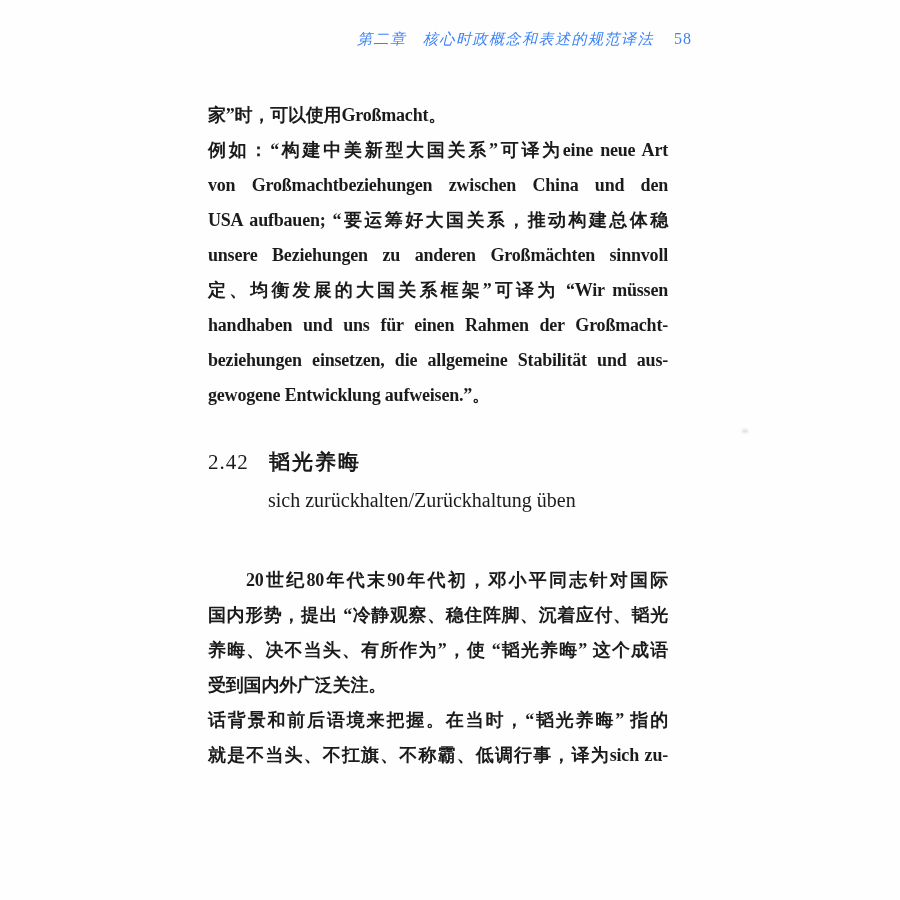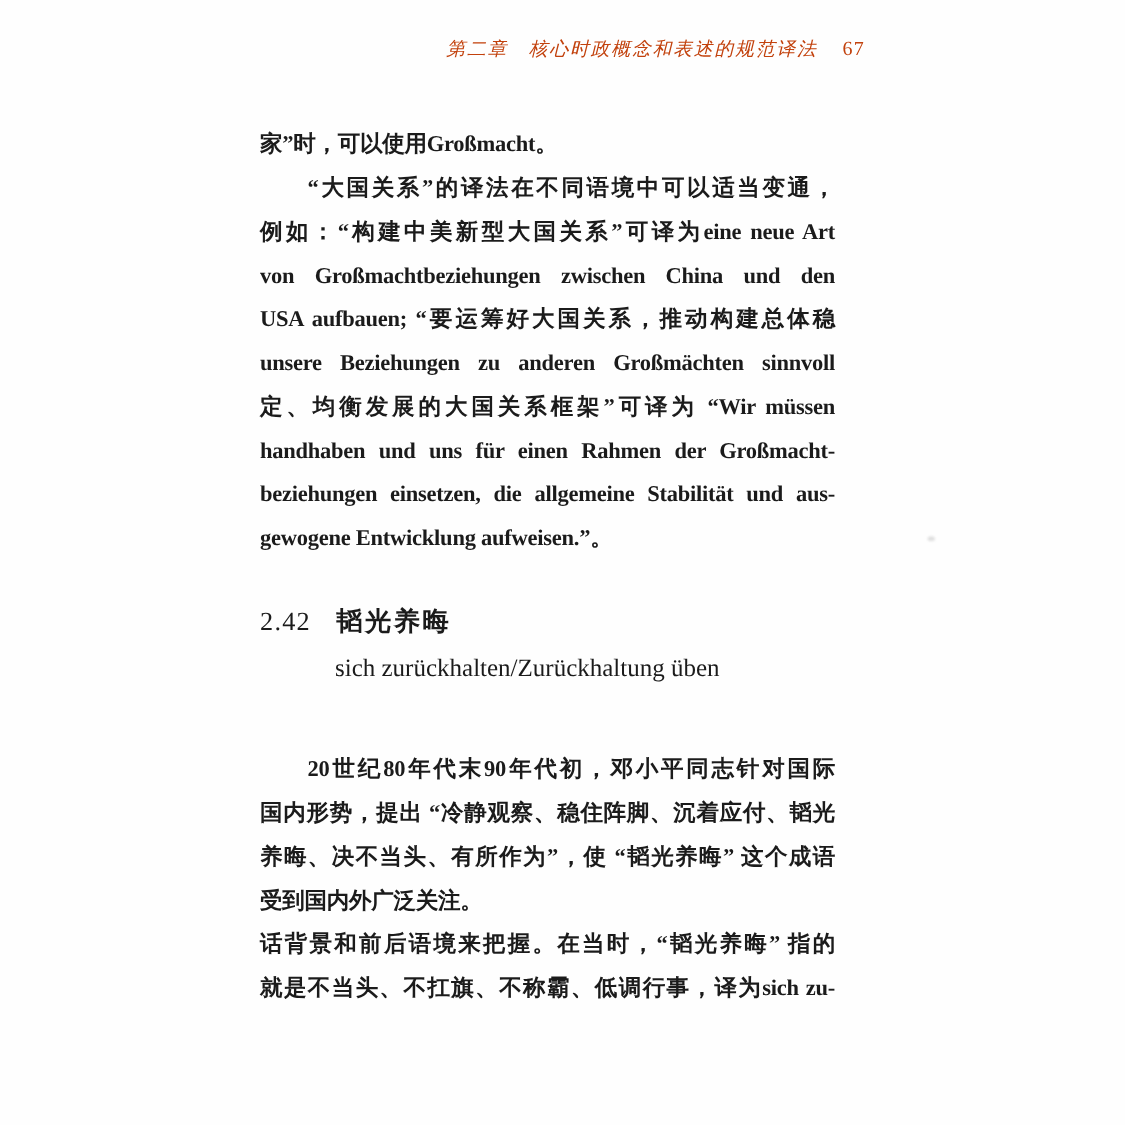--- a/index.html
+++ b/index.html
@@ -16,21 +16,21 @@
     color: #1b1b1b;
   }
   
   .header {
     position: absolute;
     top: 30px;
     right: 208px;
     display: flex;
     align-items: baseline;
     white-space: nowrap;
-    color: #c2410c;
+    color: #3b82f6;
   }
   .header .chapter {
     font-style: italic;
     font-size: 15px;
     letter-spacing: 1.5px;
   }
   .header .pagenum {
     font-style: normal;
     font-size: 16px;
     margin-left: 20px;
@@ -96,31 +96,30 @@
     filter: blur(1px);
   }
 </style>
 </head>
 <body>
 
 <div class="page">
 
   <div class="header">
     <span class="chapter">第二章　核心时政概念和表述的规范译法</span>
-    <span class="pagenum">67</span>
+    <span class="pagenum">58</span>
   </div>
 
   <div class="body-block">
 
     <div class="para">
         <div class="line">家”时，可以使用Großmacht。</div>
       </div>
 
     <div class="para">
-        <div class="line justify indent">“大国关系”的译法在不同语境中可以适当变通，</div>
         <div class="line justify">例如：“构建中美新型大国关系”可译为eine neue Art</div>
         <div class="line justify">von Großmachtbeziehungen zwischen China und den</div>
         <div class="line justify">USA aufbauen; “要运筹好大国关系，推动构建总体稳</div>
         <div class="line justify">unsere Beziehungen zu anderen Großmächten sinnvoll</div>
         <div class="line justify">定、均衡发展的大国关系框架”可译为 “Wir müssen</div>
         <div class="line justify">handhaben und uns für einen Rahmen der Großmacht-</div>
         <div class="line justify">beziehungen einsetzen, die allgemeine Stabilität und aus-</div>
         <div class="line">gewogene Entwicklung aufweisen.”。</div>
       </div>
 

